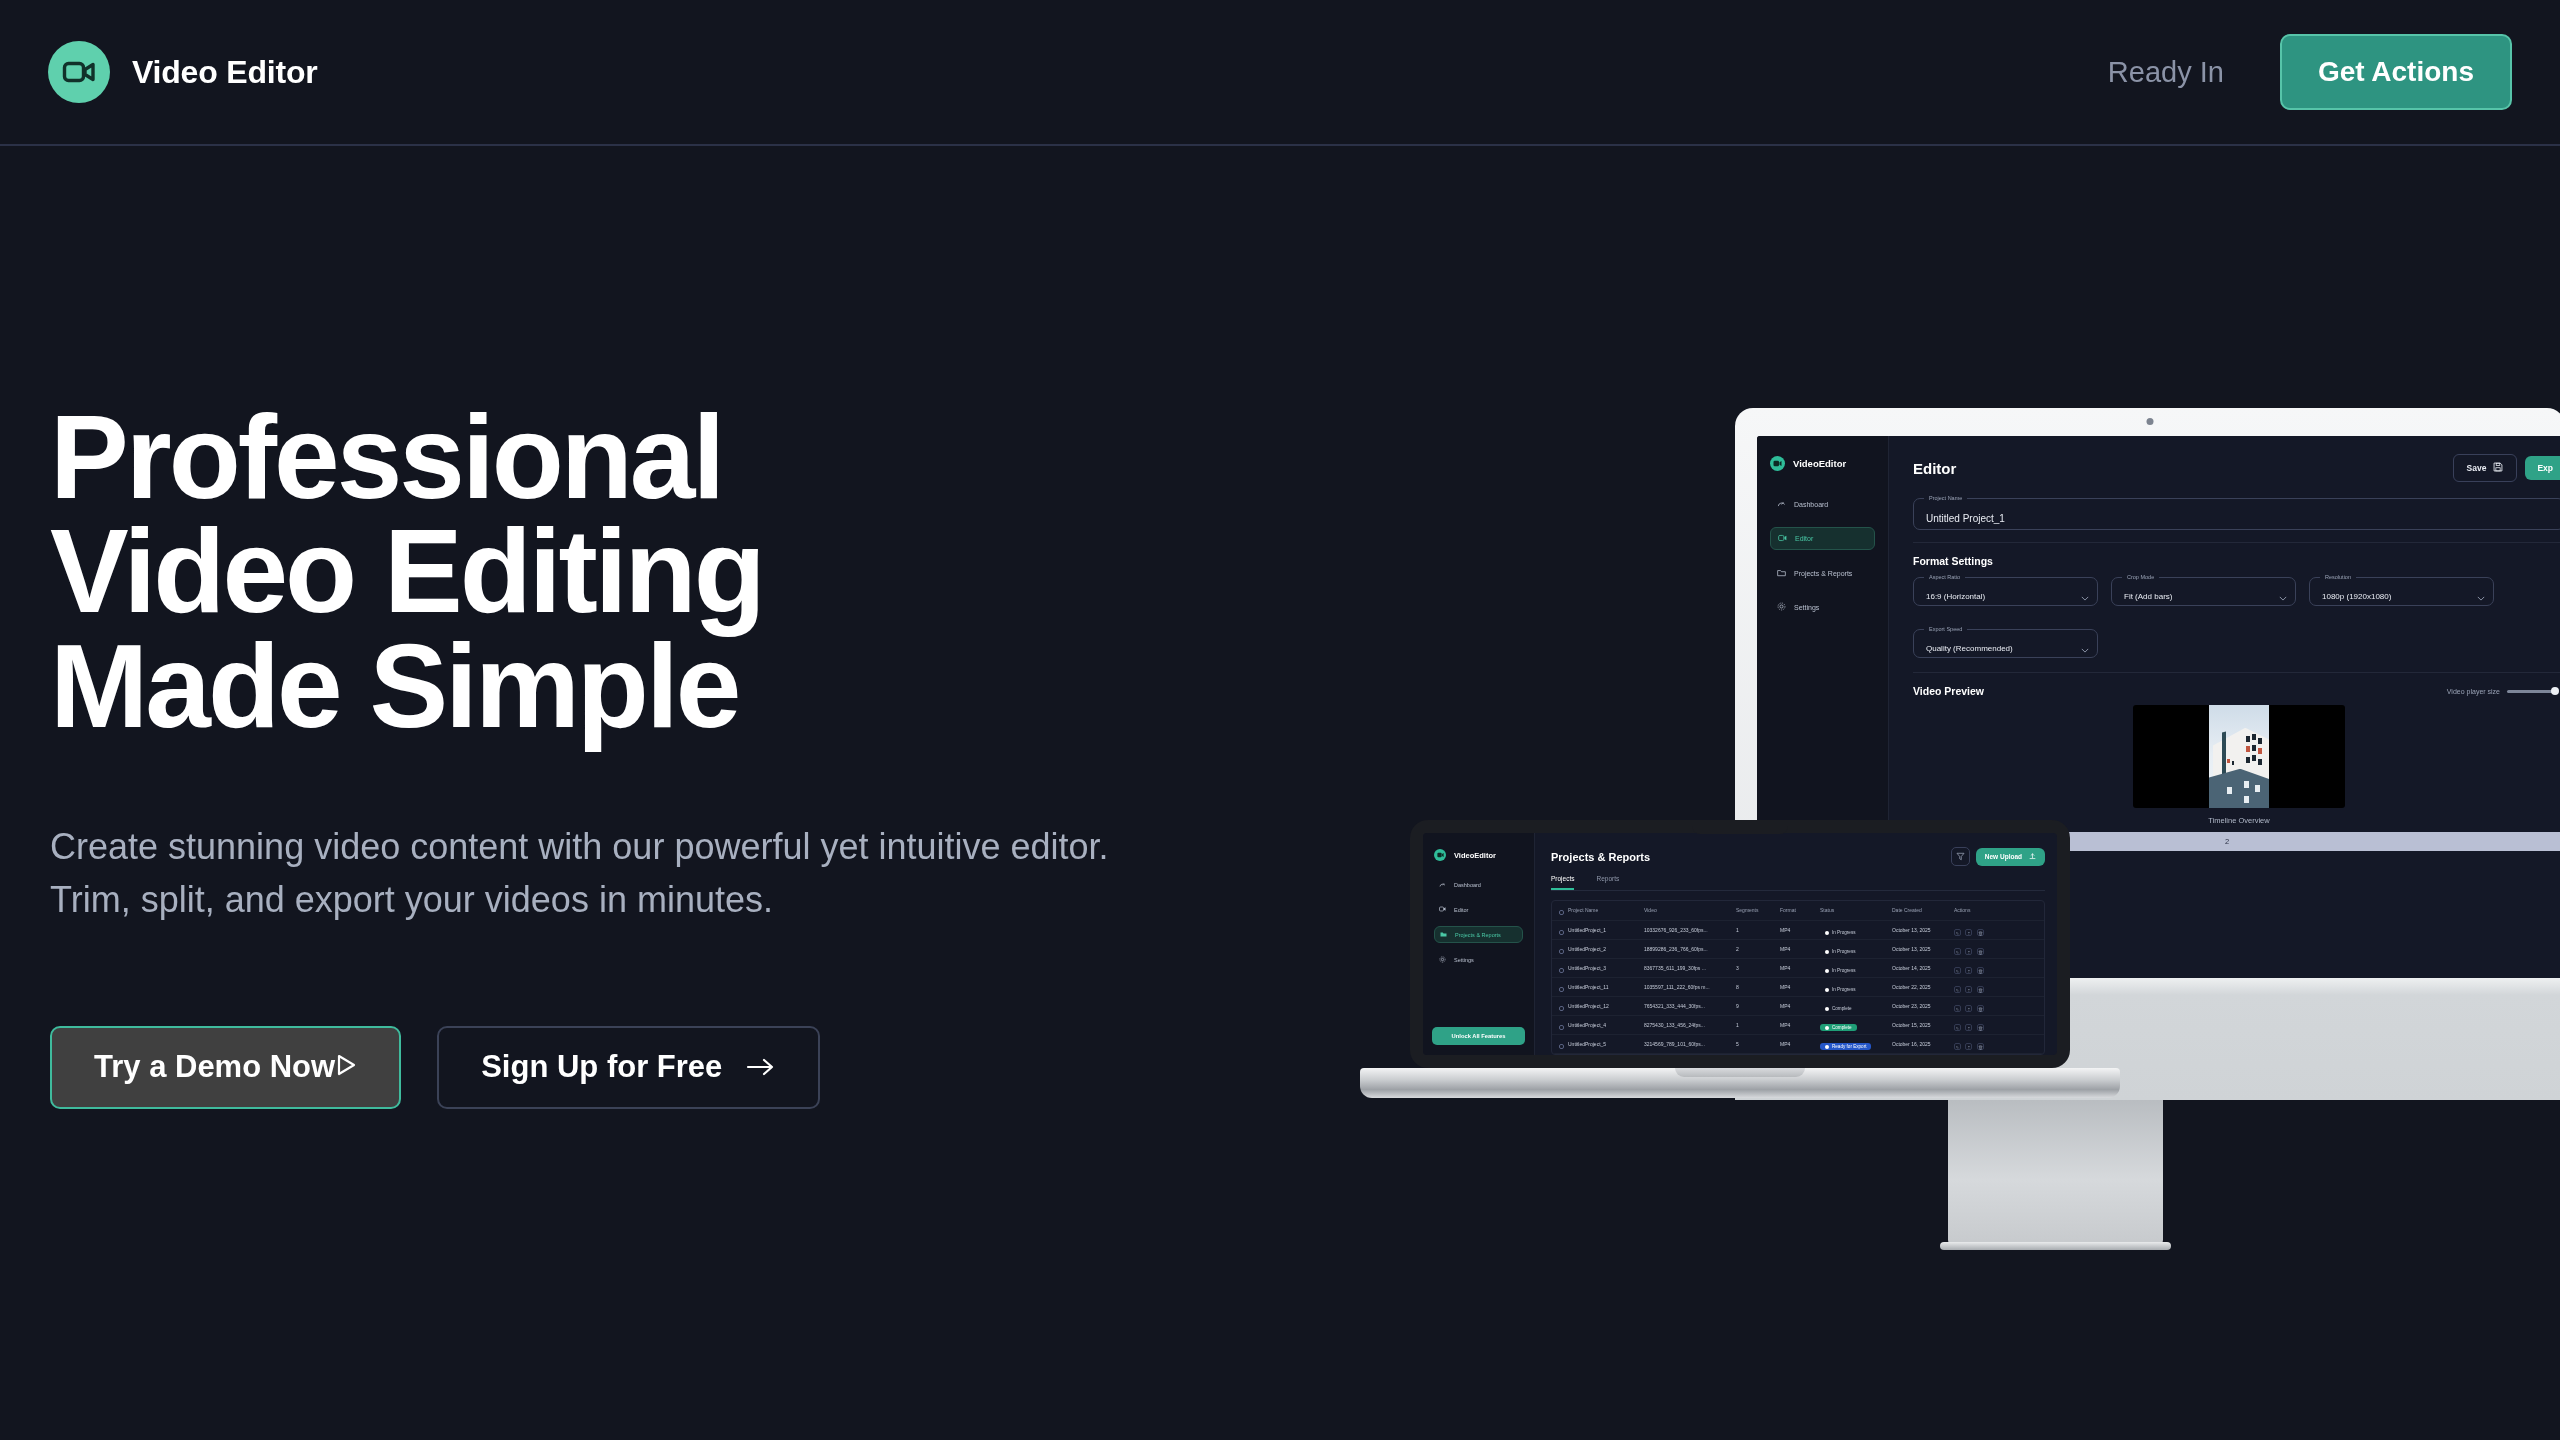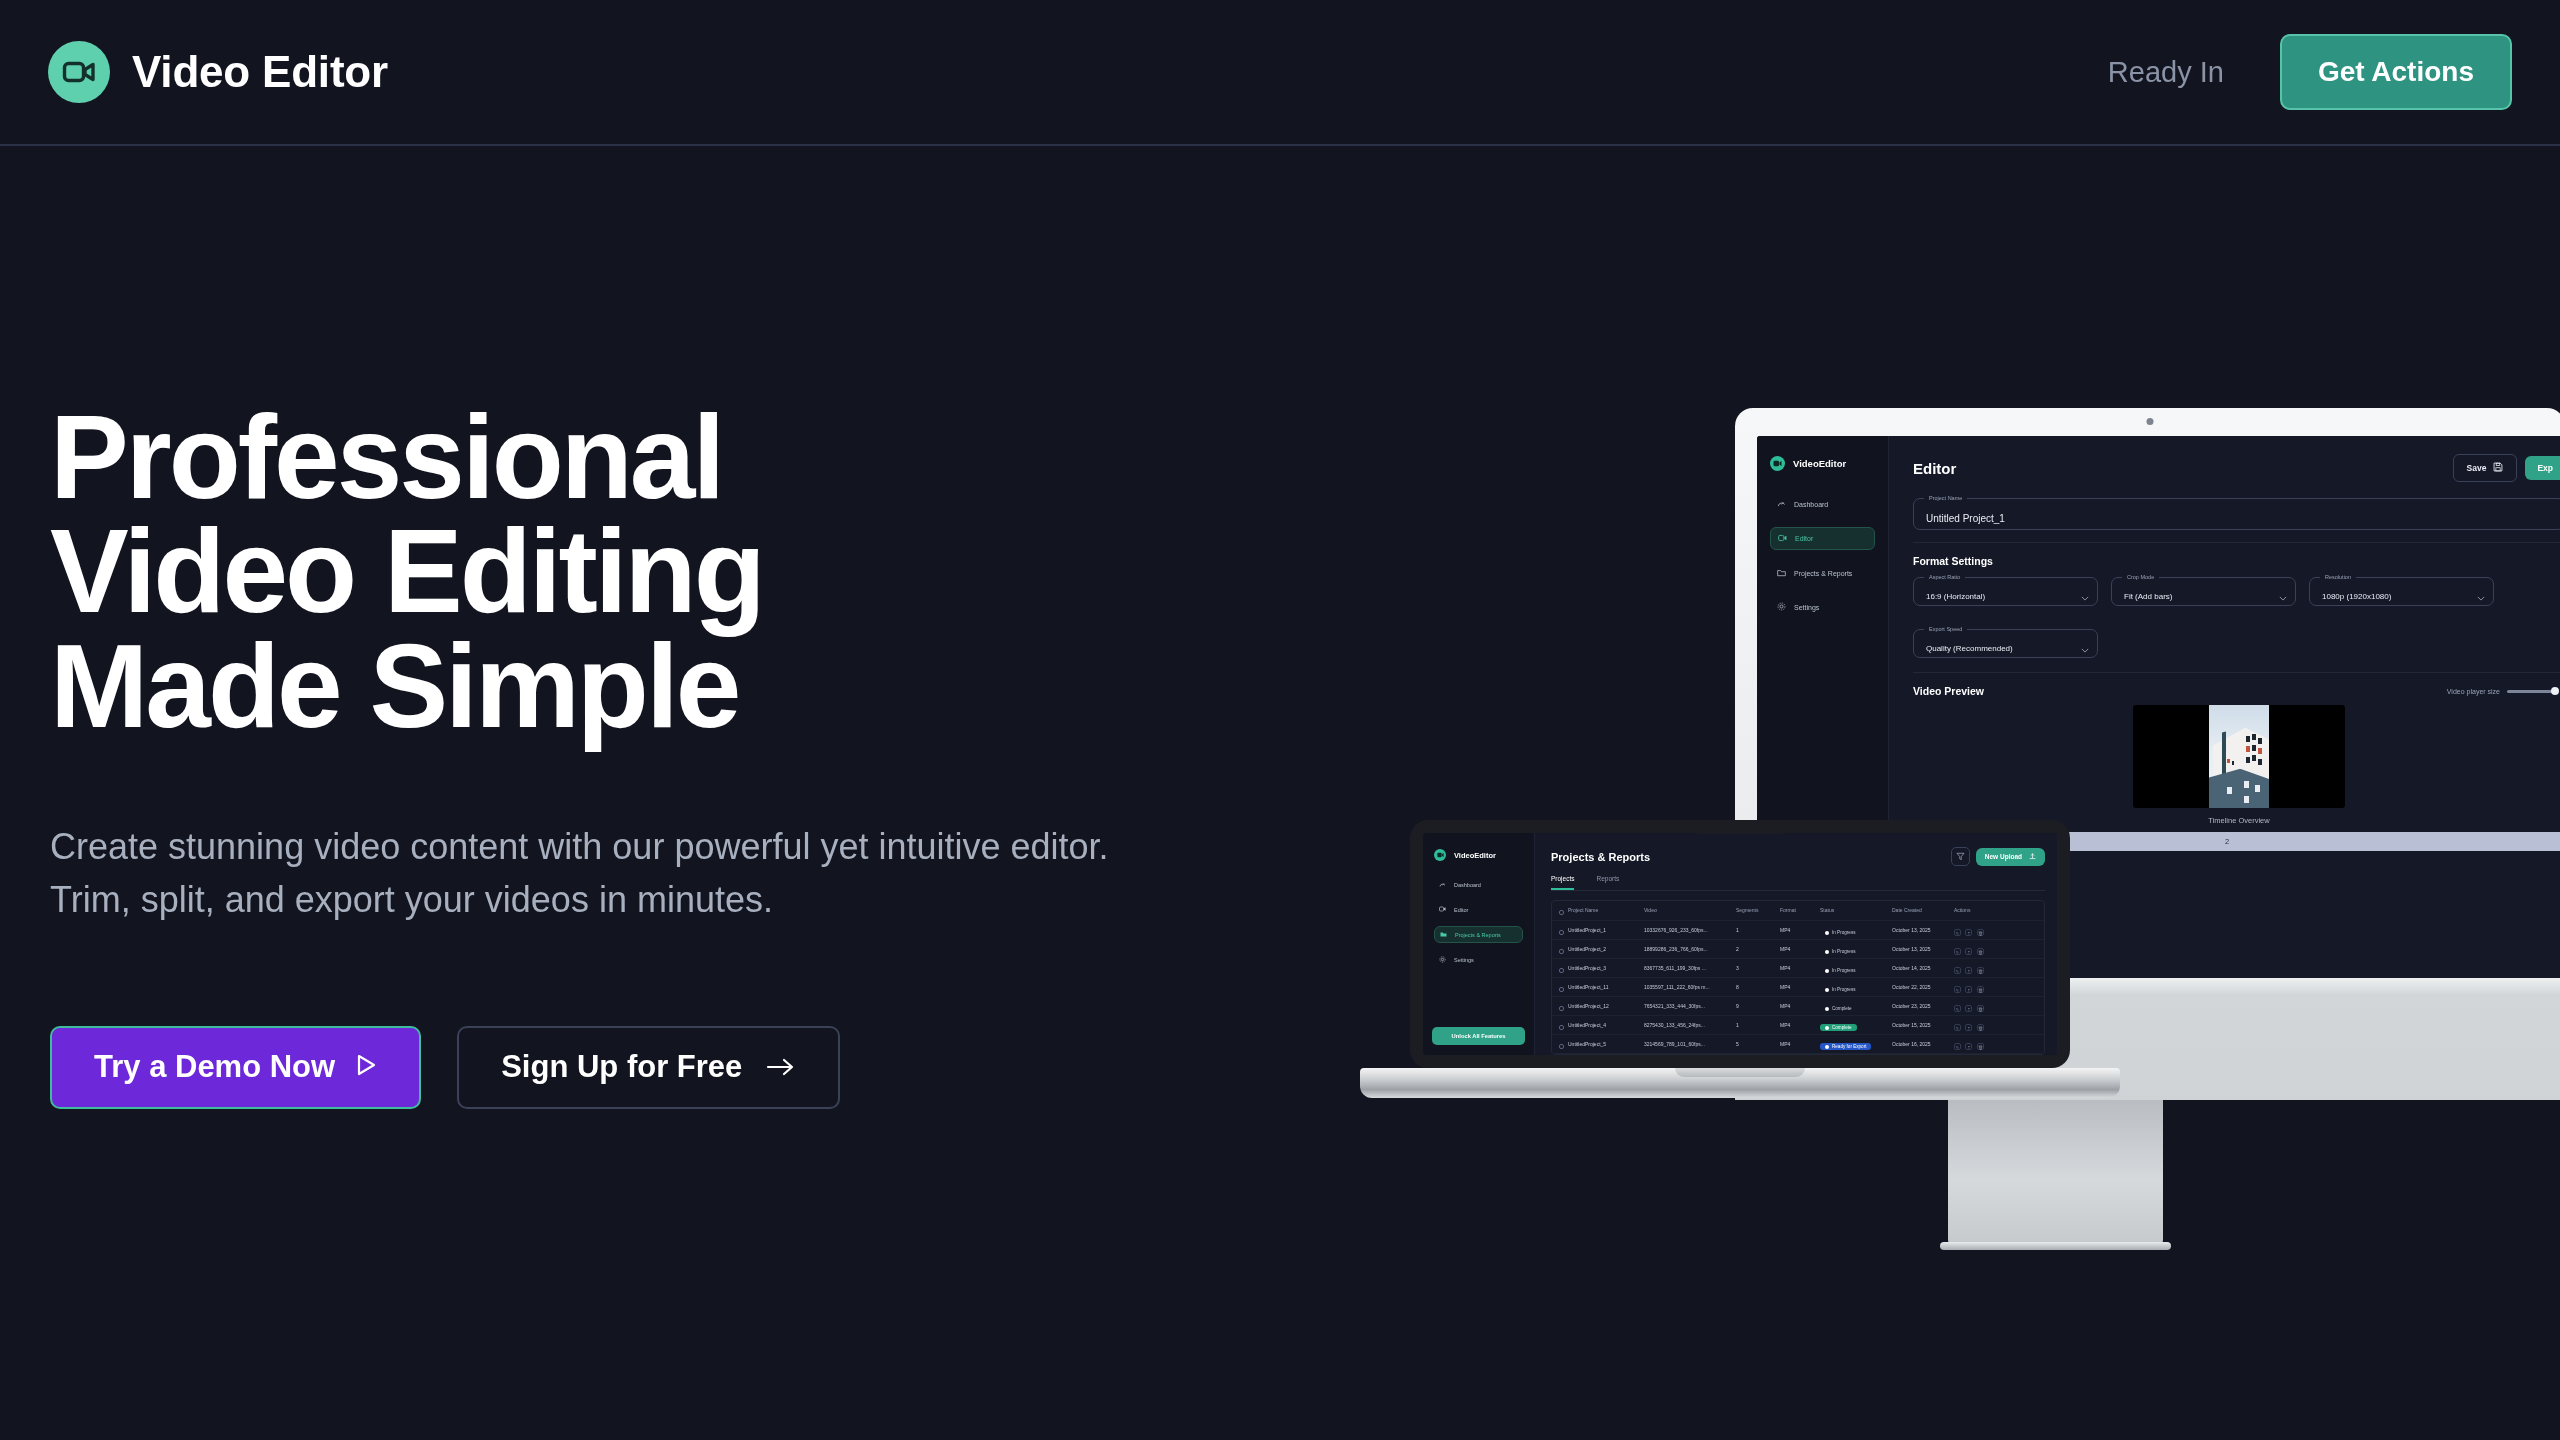--- a/index.html
+++ b/index.html
@@ -18,21 +18,21 @@
     border-bottom: 2px solid #2b3147;
     display: flex; align-items: center; justify-content: space-between;
     padding: 0 48px;
   }
   .brand { display: flex; align-items: center; gap: 22px; }
   .brand-logo {
     width: 62px; height: 62px; border-radius: 50%;
     background: #5fd0ad; display: flex; align-items: center; justify-content: center;
     flex: 0 0 auto;
   }
-  .brand-name { color: #ffffff; font-size: 44px; font-weight: bold; letter-spacing: -0.2px; }
+  .brand-name { color: #ffffff; font-size: 32px; font-weight: bold; letter-spacing: -0.2px; }
   .header-right { display: flex; align-items: center; gap: 56px; }
   .signin { color: #8b93a7; font-size: 29px; font-weight: 500; background: none; border: none; cursor: pointer; font-family: inherit; }
   .get-started {
     background: #2e9481; color: #fff; font-size: 28px; font-weight: bold;
     border: 2px solid #57c4a9; border-radius: 10px; padding: 20px 36px; cursor: pointer;
     font-family: inherit;
   }
 
   
   .hero { position: absolute; left: 50px; top: 400px; width: 1060px; }
@@ -40,23 +40,23 @@
     color: #ffffff; font-size: 118px; line-height: 0.97; font-weight: bold;
     letter-spacing: -3px;
   }
   .hero h1 span { display: block; }
   .hero p {
     color: #a8b0c0; font-size: 36px; line-height: 1.45; margin-top: 78px; max-width: 1070px;
     font-weight: 400;
   }
   .cta-row { display: flex; gap: 36px; margin-top: 100px; }
   .btn-primary {
-    background: #6d28d9; color: #fff; font-size: 31px; font-weight: bold;
+    background: #404040; color: #fff; font-size: 31px; font-weight: bold;
     border: 2px solid #3fbb9d; border-radius: 10px;
-    padding: 0 42px; height: 83px; display: flex; align-items: center; gap: 20px;
+    padding: 0 42px; height: 83px; display: flex; align-items: center; 
     cursor: pointer; font-family: inherit;
   }
   .btn-outline {
     background: transparent; color: #ffffff; font-size: 31px; font-weight: bold;
     border: 2px solid #3b4257; border-radius: 10px;
     padding: 0 42px; height: 83px; display: flex; align-items: center; gap: 24px;
     cursor: pointer; font-family: inherit;
   }
 
   

